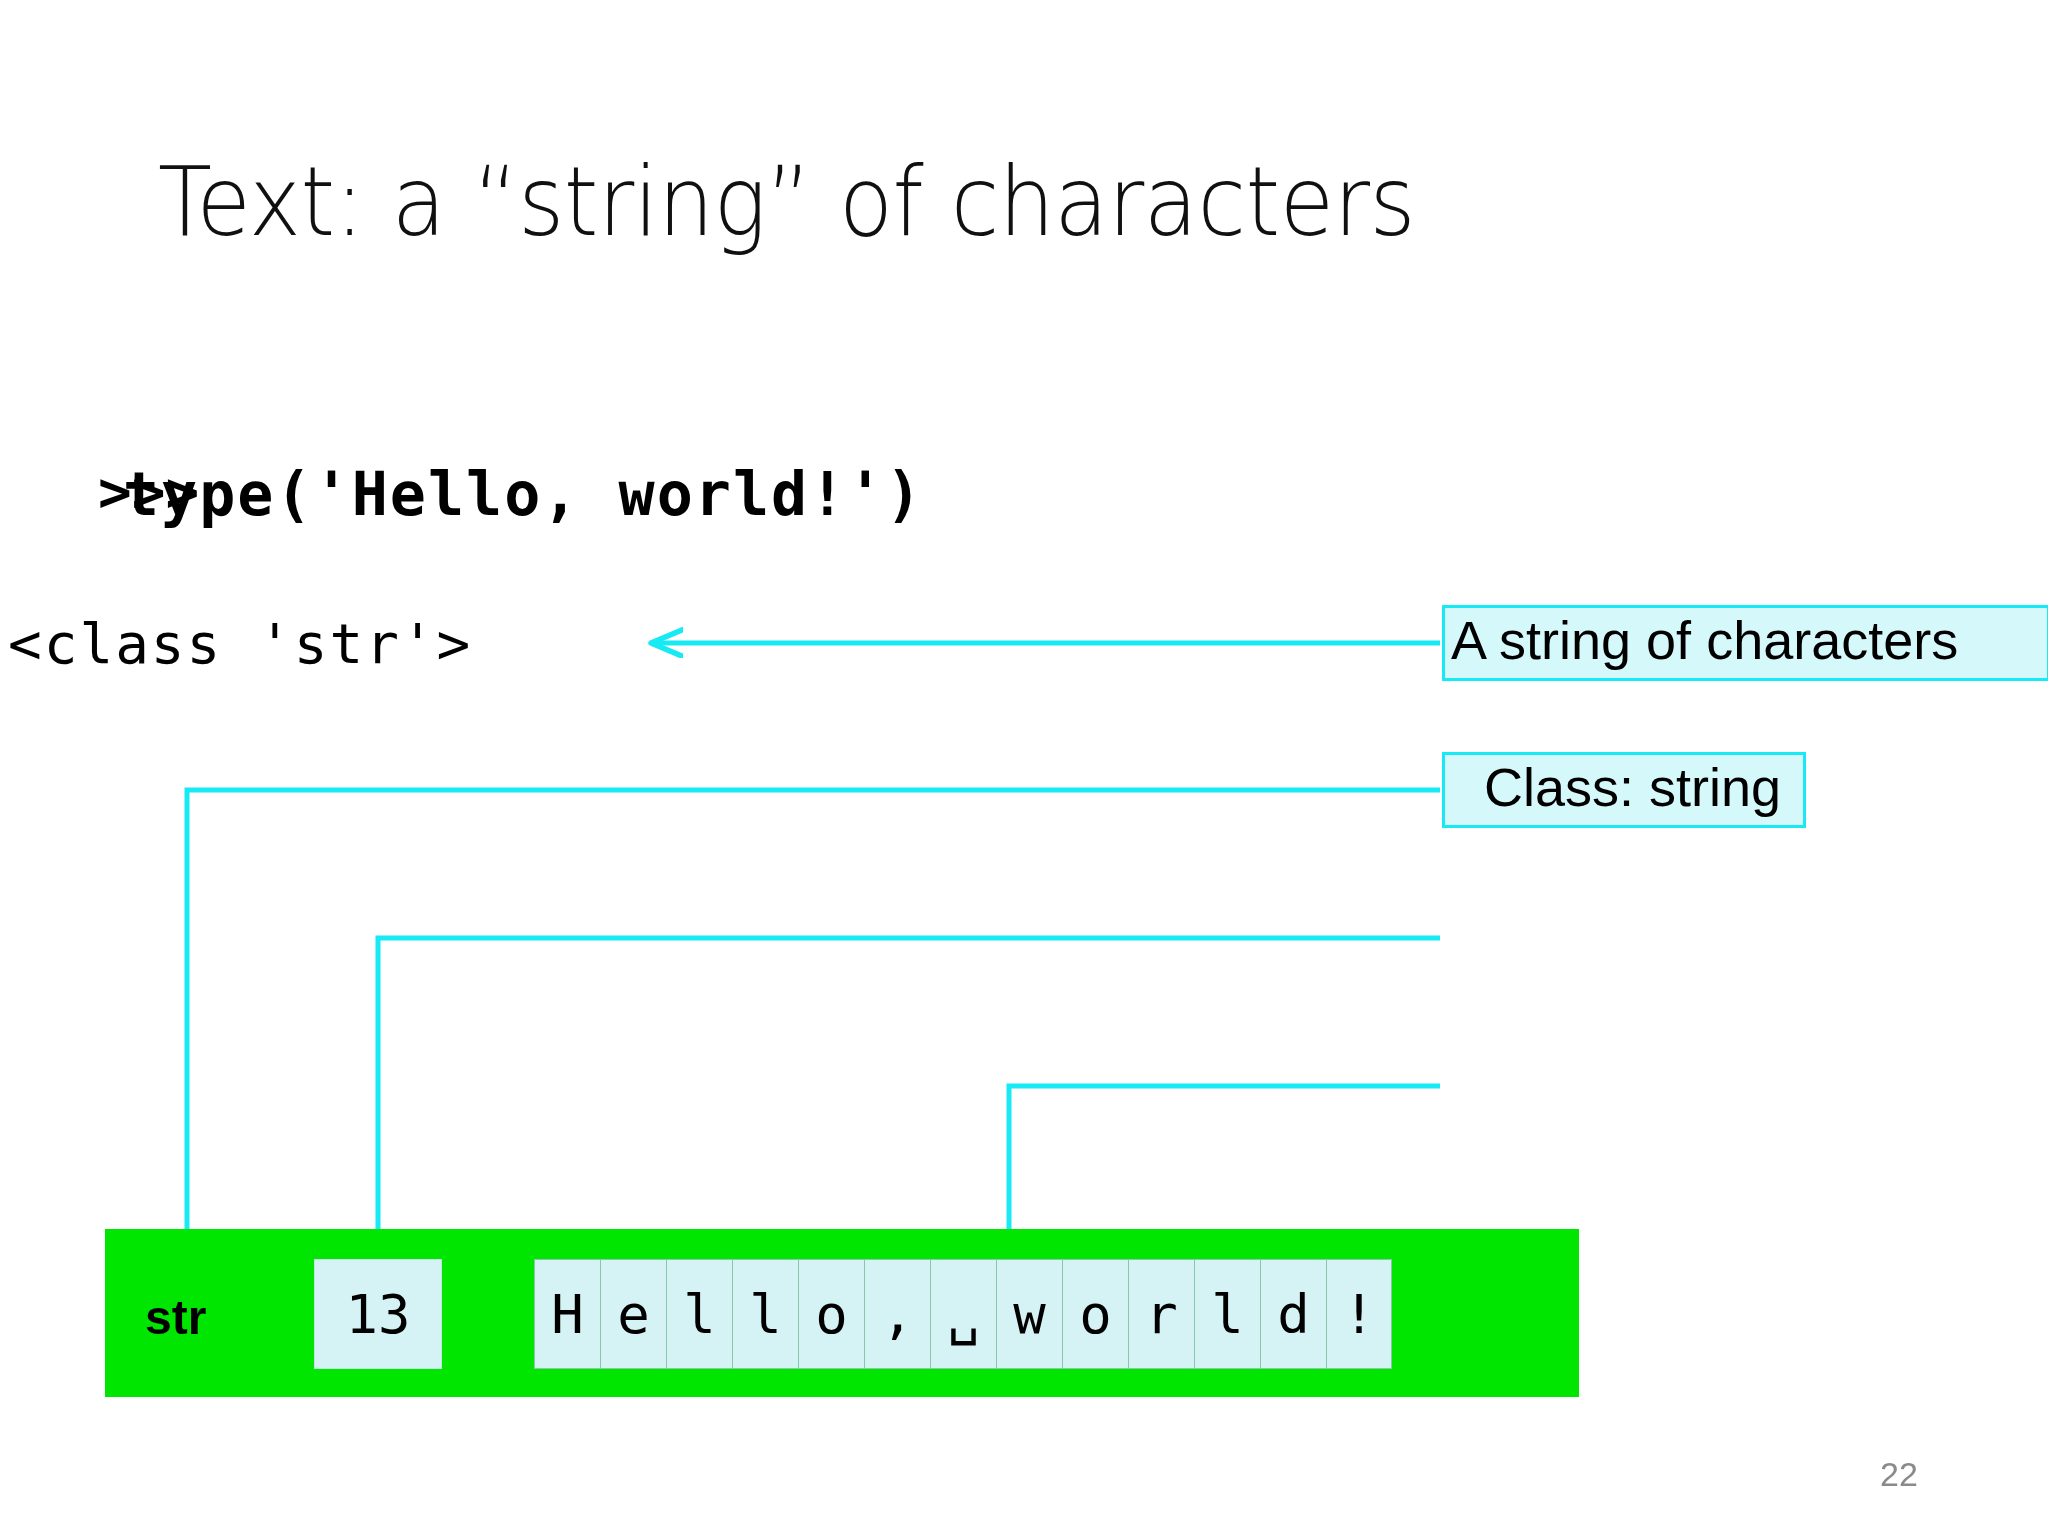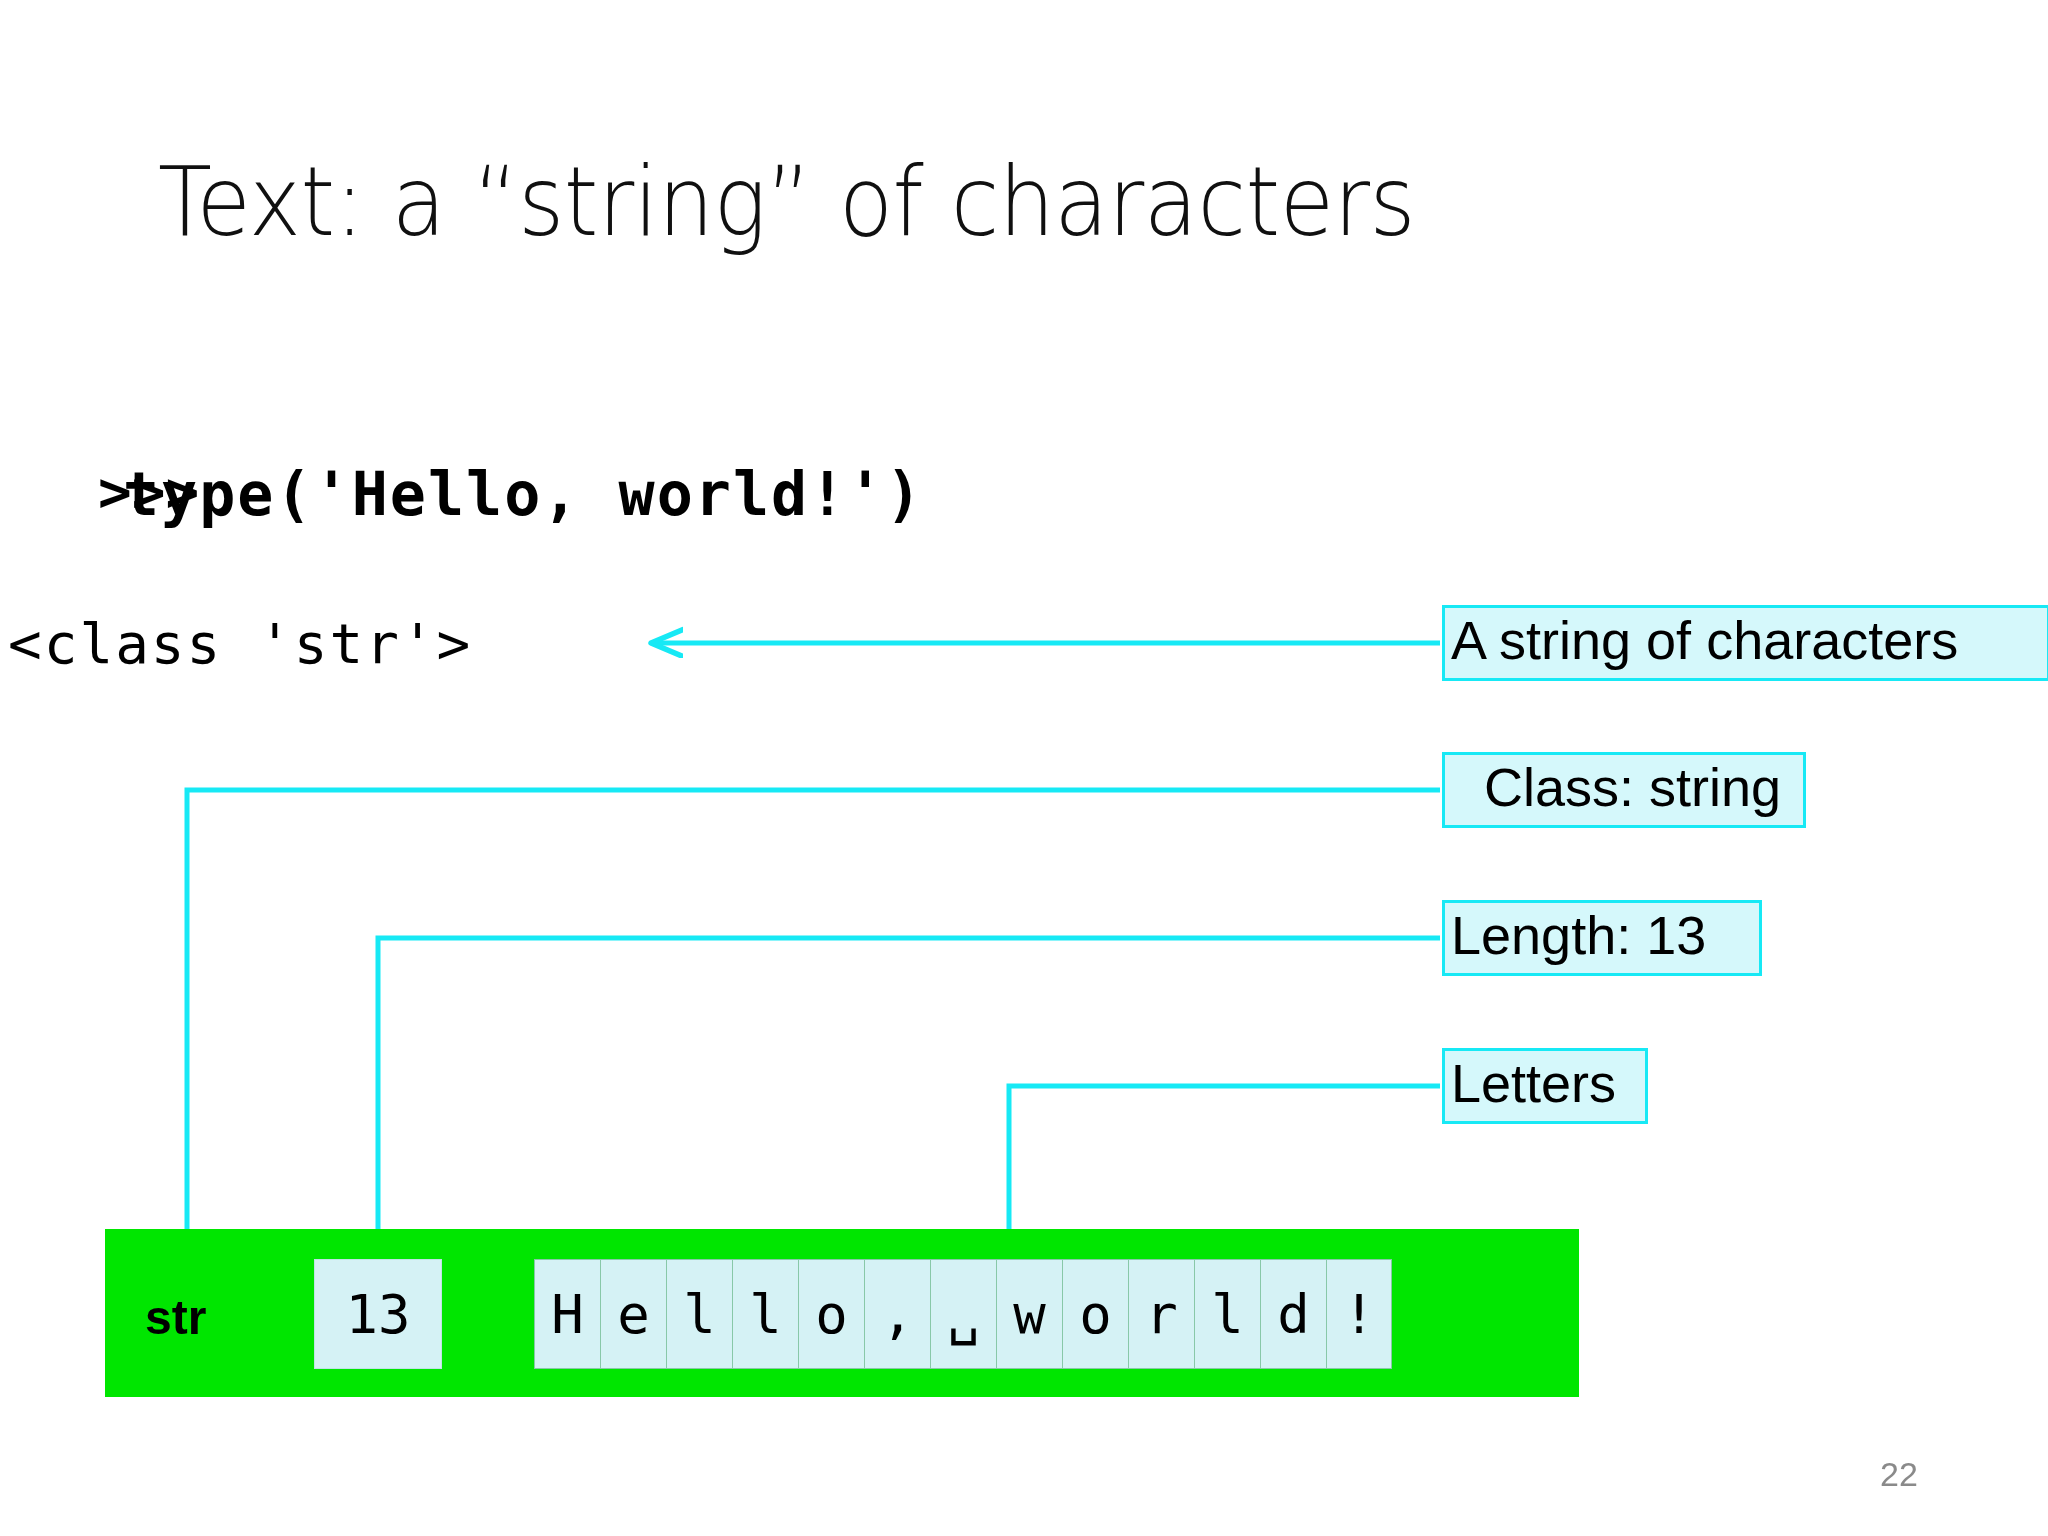--- a/index.html
+++ b/index.html
@@ -173,26 +173,20 @@
 
   <div class="code" id="prompt-line">&gt;&gt;&gt;</div>
   <div class="code" id="code-line">type('Hello, world!')</div>
   <div class="code" id="result-line">&lt;class 'str'&gt;</div>
 
   <div class="callout" id="callout-string">
     <span>A string of characters</span>
   </div>
   <div class="callout" id="callout-class">
     <span>Class: string</span>
-  </div>
-  <div class="callout" id="callout-length">
-    <span>Length: 13</span>
-  </div>
-  <div class="callout" id="callout-letters">
-    <span>Letters</span>
   </div>
 
   <svg id="connectors" viewBox="0 0 2048 1536">
     <defs>
       <marker id="arrowhead" markerWidth="8" markerHeight="8" refX="6.2" refY="3" orient="auto" markerUnits="strokeWidth">
         <path d="M0,0.3 L6.4,3 L0,5.7" fill="none" stroke="#17e9f5" stroke-width="1.1" stroke-linecap="round" stroke-linejoin="round"></path>
       </marker>
     </defs>
 
     <path d="M1440,643 L652,643" fill="none" stroke="#17e9f5" stroke-width="5" marker-end="url(#arrowhead)"></path>

